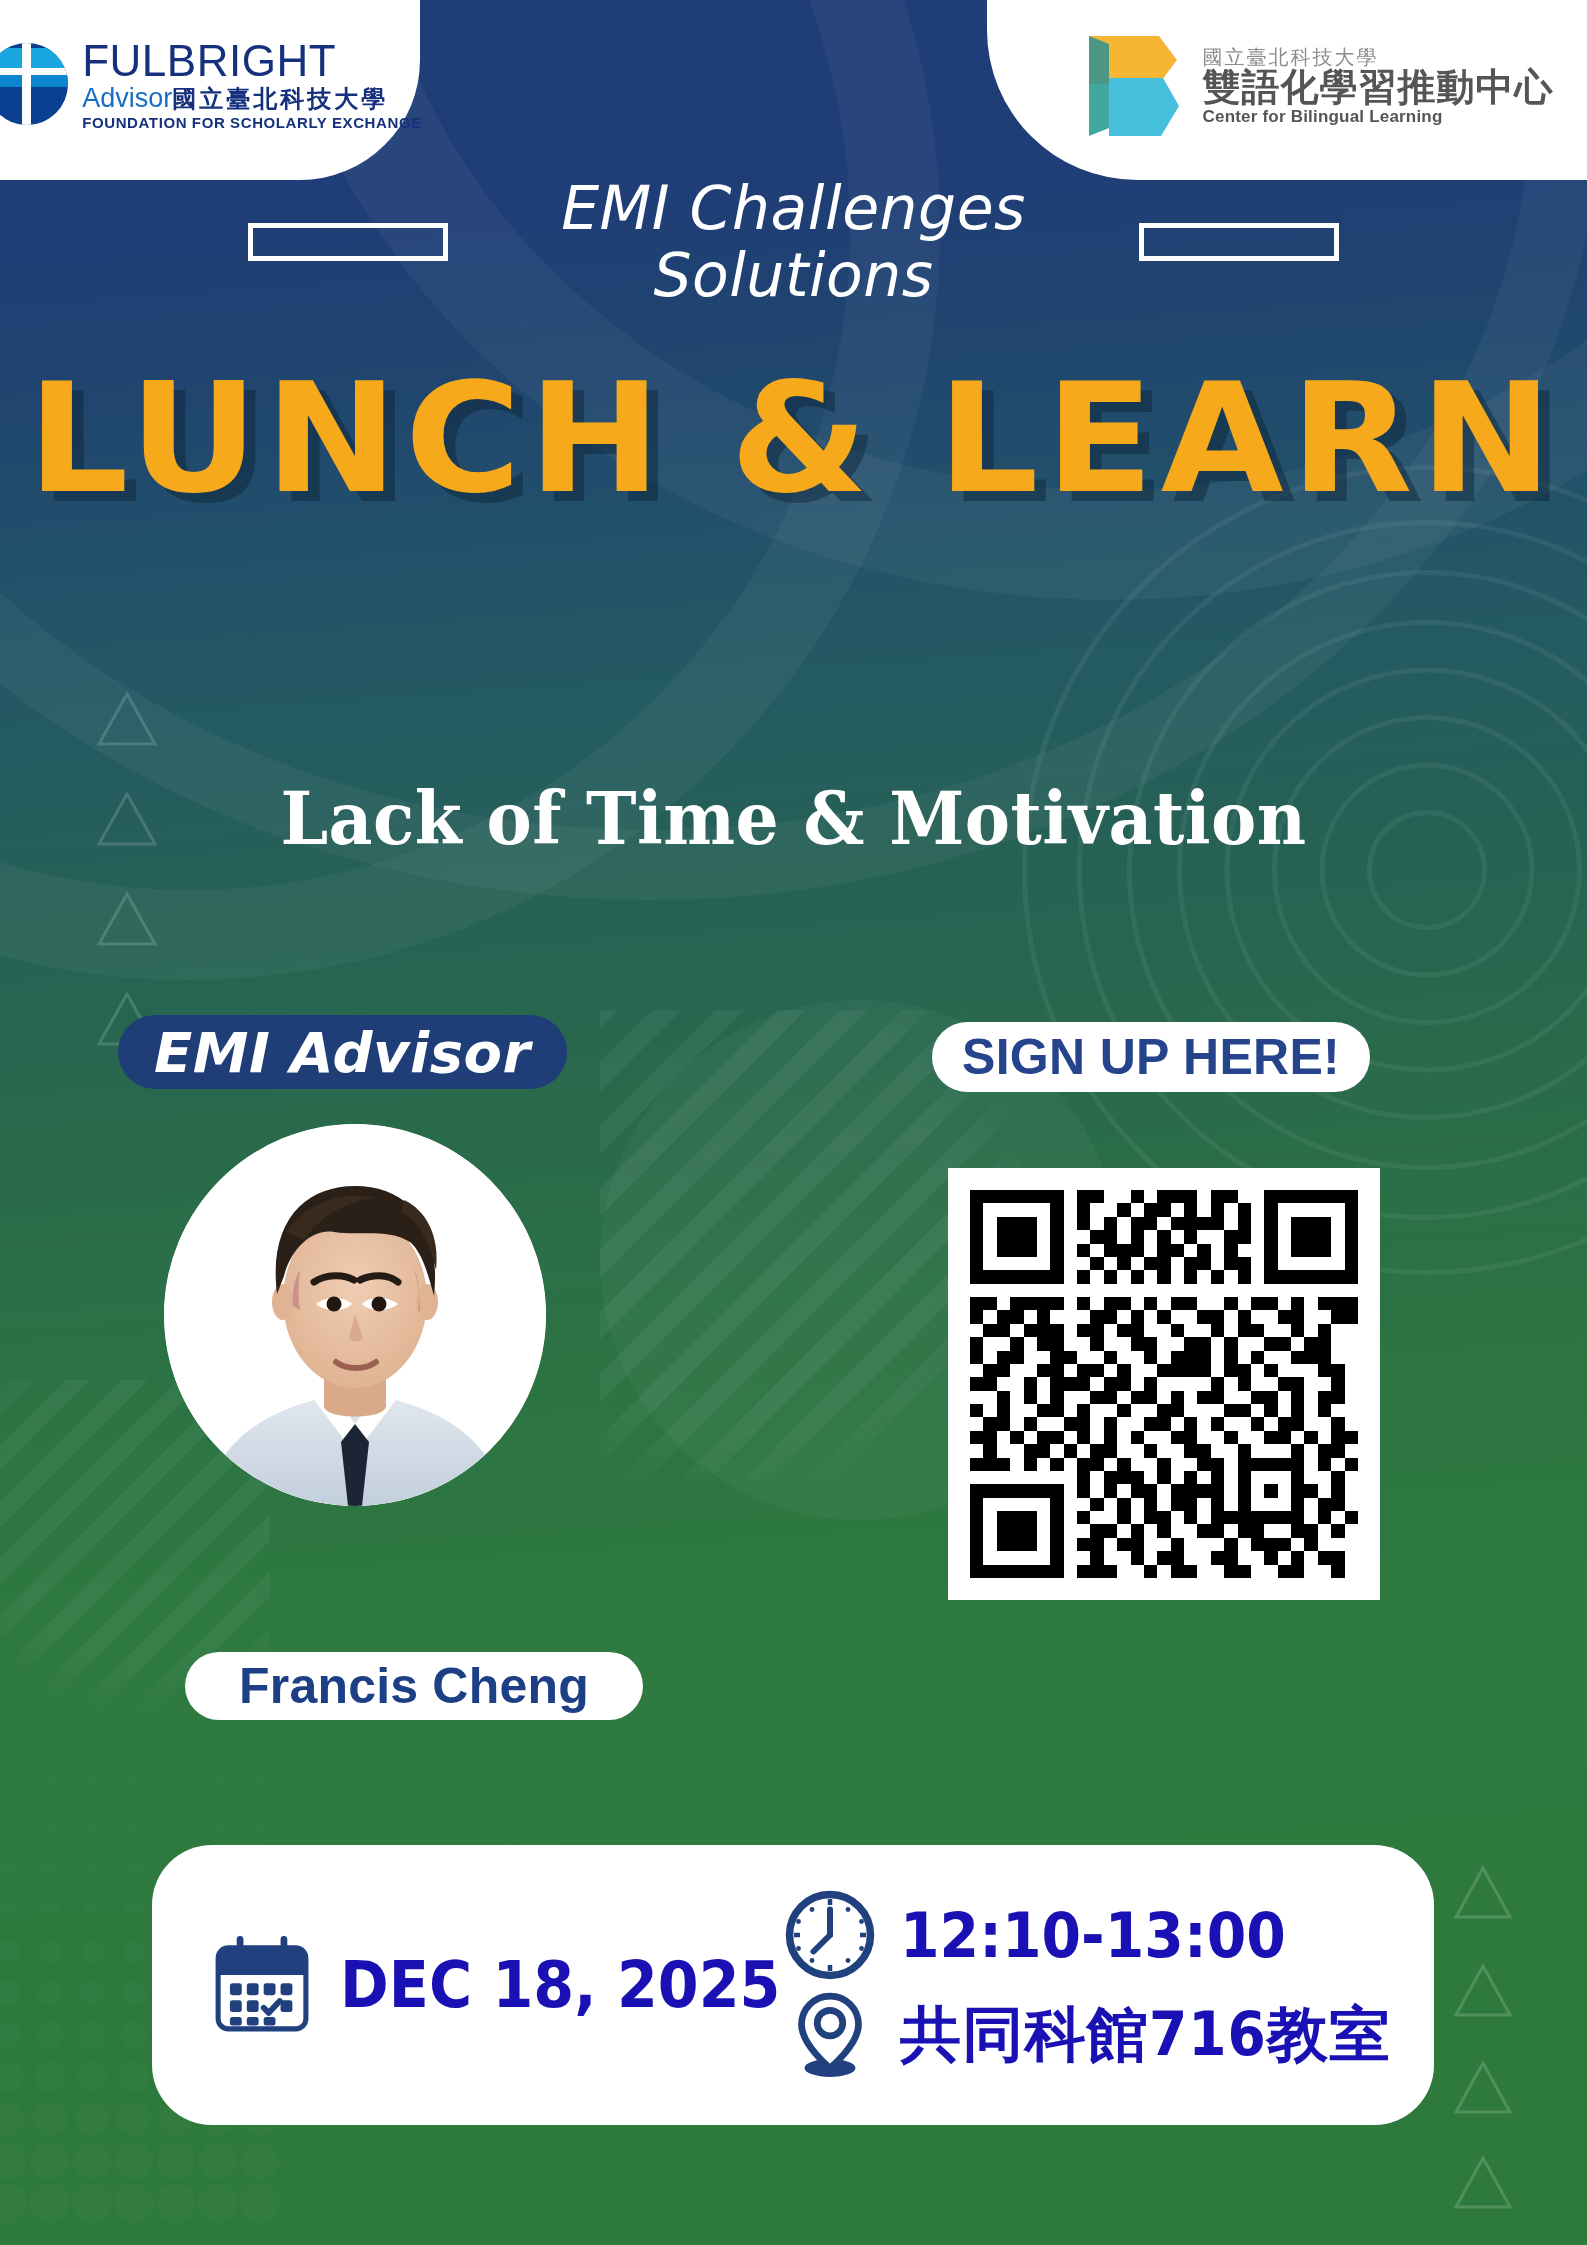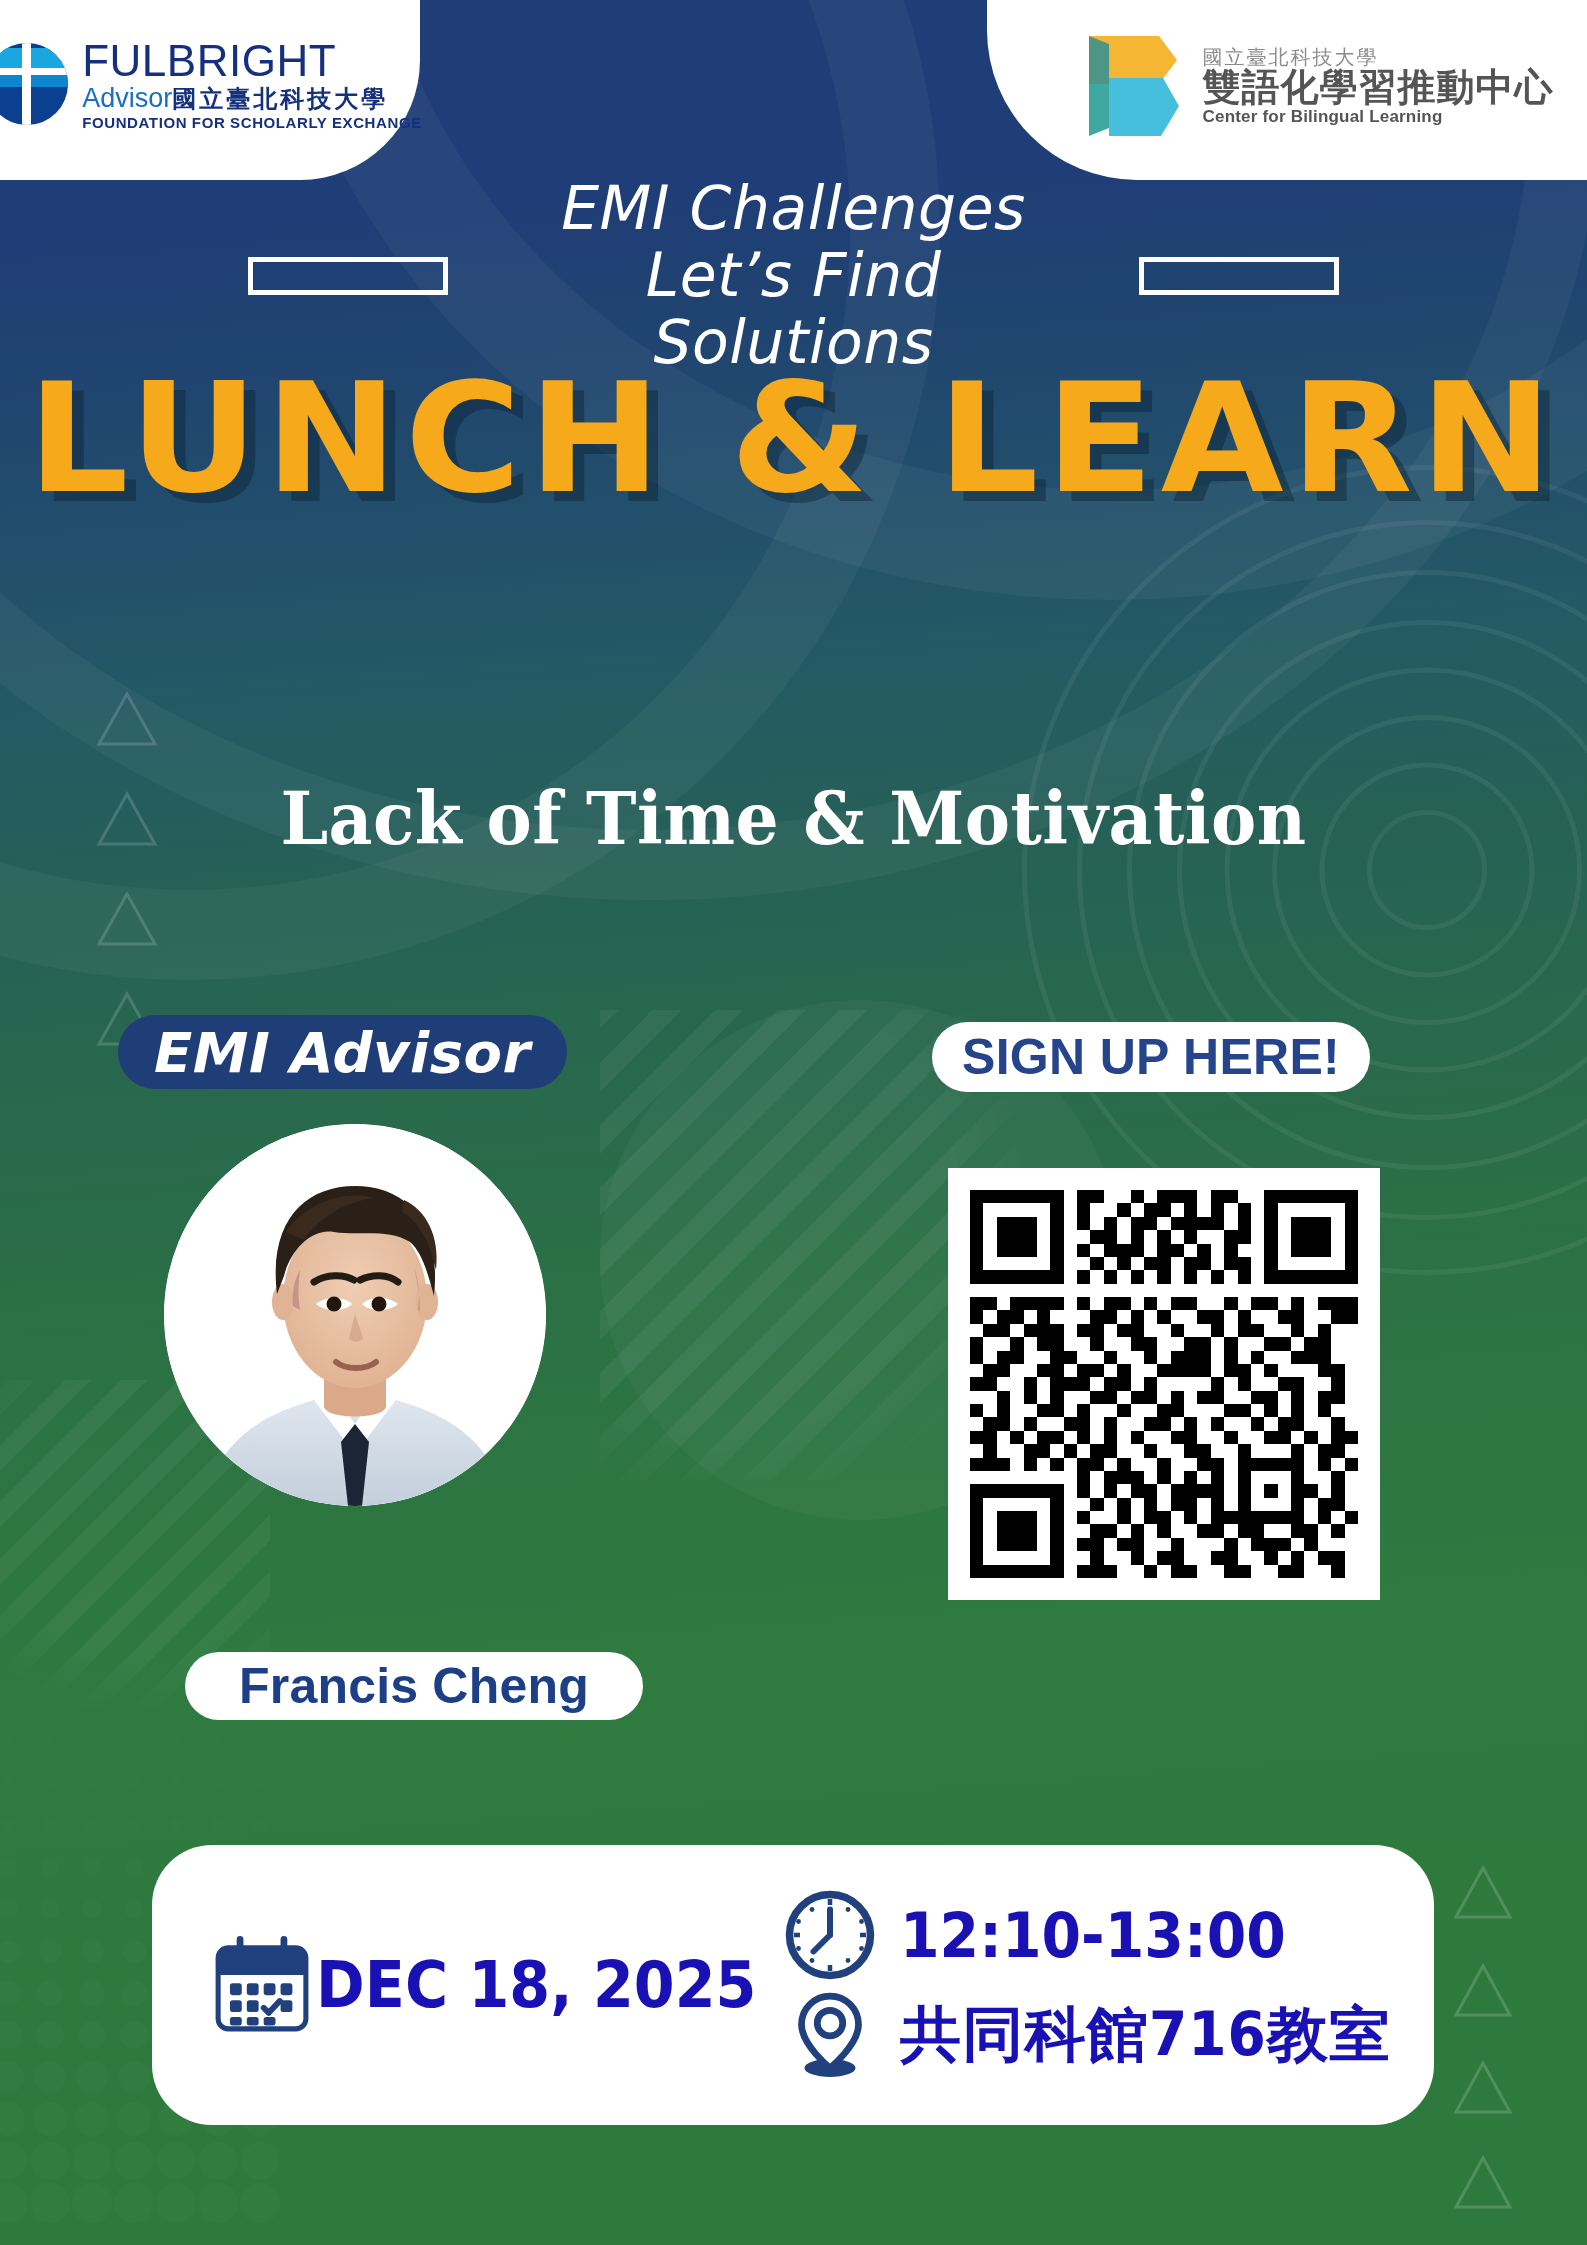--- a/index.html
+++ b/index.html
@@ -176,21 +176,21 @@
   }
   .qr-wrap svg{display:block;width:100%;height:100%;}
 
   
   .info-card{
     position:absolute;left:152px;top:1845px;width:1282px;height:280px;
     background:#ffffff;border-radius:60px;z-index:8;
     display:flex;align-items:center;
   }
   .info-left{
-    display:flex;align-items:center;padding-left:56px;width:620px;
+    display:flex;align-items:center;gap:24px;padding-left:56px;width:620px;
   }
   .info-right{display:flex;flex-direction:column;gap:4px;padding-left:10px;}
   .info-row{display:flex;align-items:center;gap:22px;}
   .ic{flex:0 0 auto;}
   .info-text{
     font-family:"DejaVu Sans Condensed","Liberation Sans Narrow","Liberation Sans",sans-serif;
     font-weight:bold;color:#1a11b5;font-size:62px;letter-spacing:0px;white-space:nowrap;
     transform:scaleX(1.02);transform-origin:left center;
   }
   .info-text.date{font-size:64px;}
@@ -391,21 +391,20 @@
         <div class="c2">雙語化學習推動中心</div>
         <div class="c3">Center for Bilingual Learning</div>
       </div>
     </div>
   </div>
 
   <div class="kicker">
     <span class="line">EMI Challenges</span>
     <span class="line">
       <span class="rule l"></span>
-      <span>Let’s Find</span>
       <span class="rule r"></span>
     </span>
     <span class="line">Solutions</span>
   </div>
 
   <div class="lunch">LUNCH &amp; LEARN</div>
 
   <div class="subhead">Lack of Time &amp; Motivation</div>
 
   <div class="pill pill-advisor">EMI Advisor</div>

